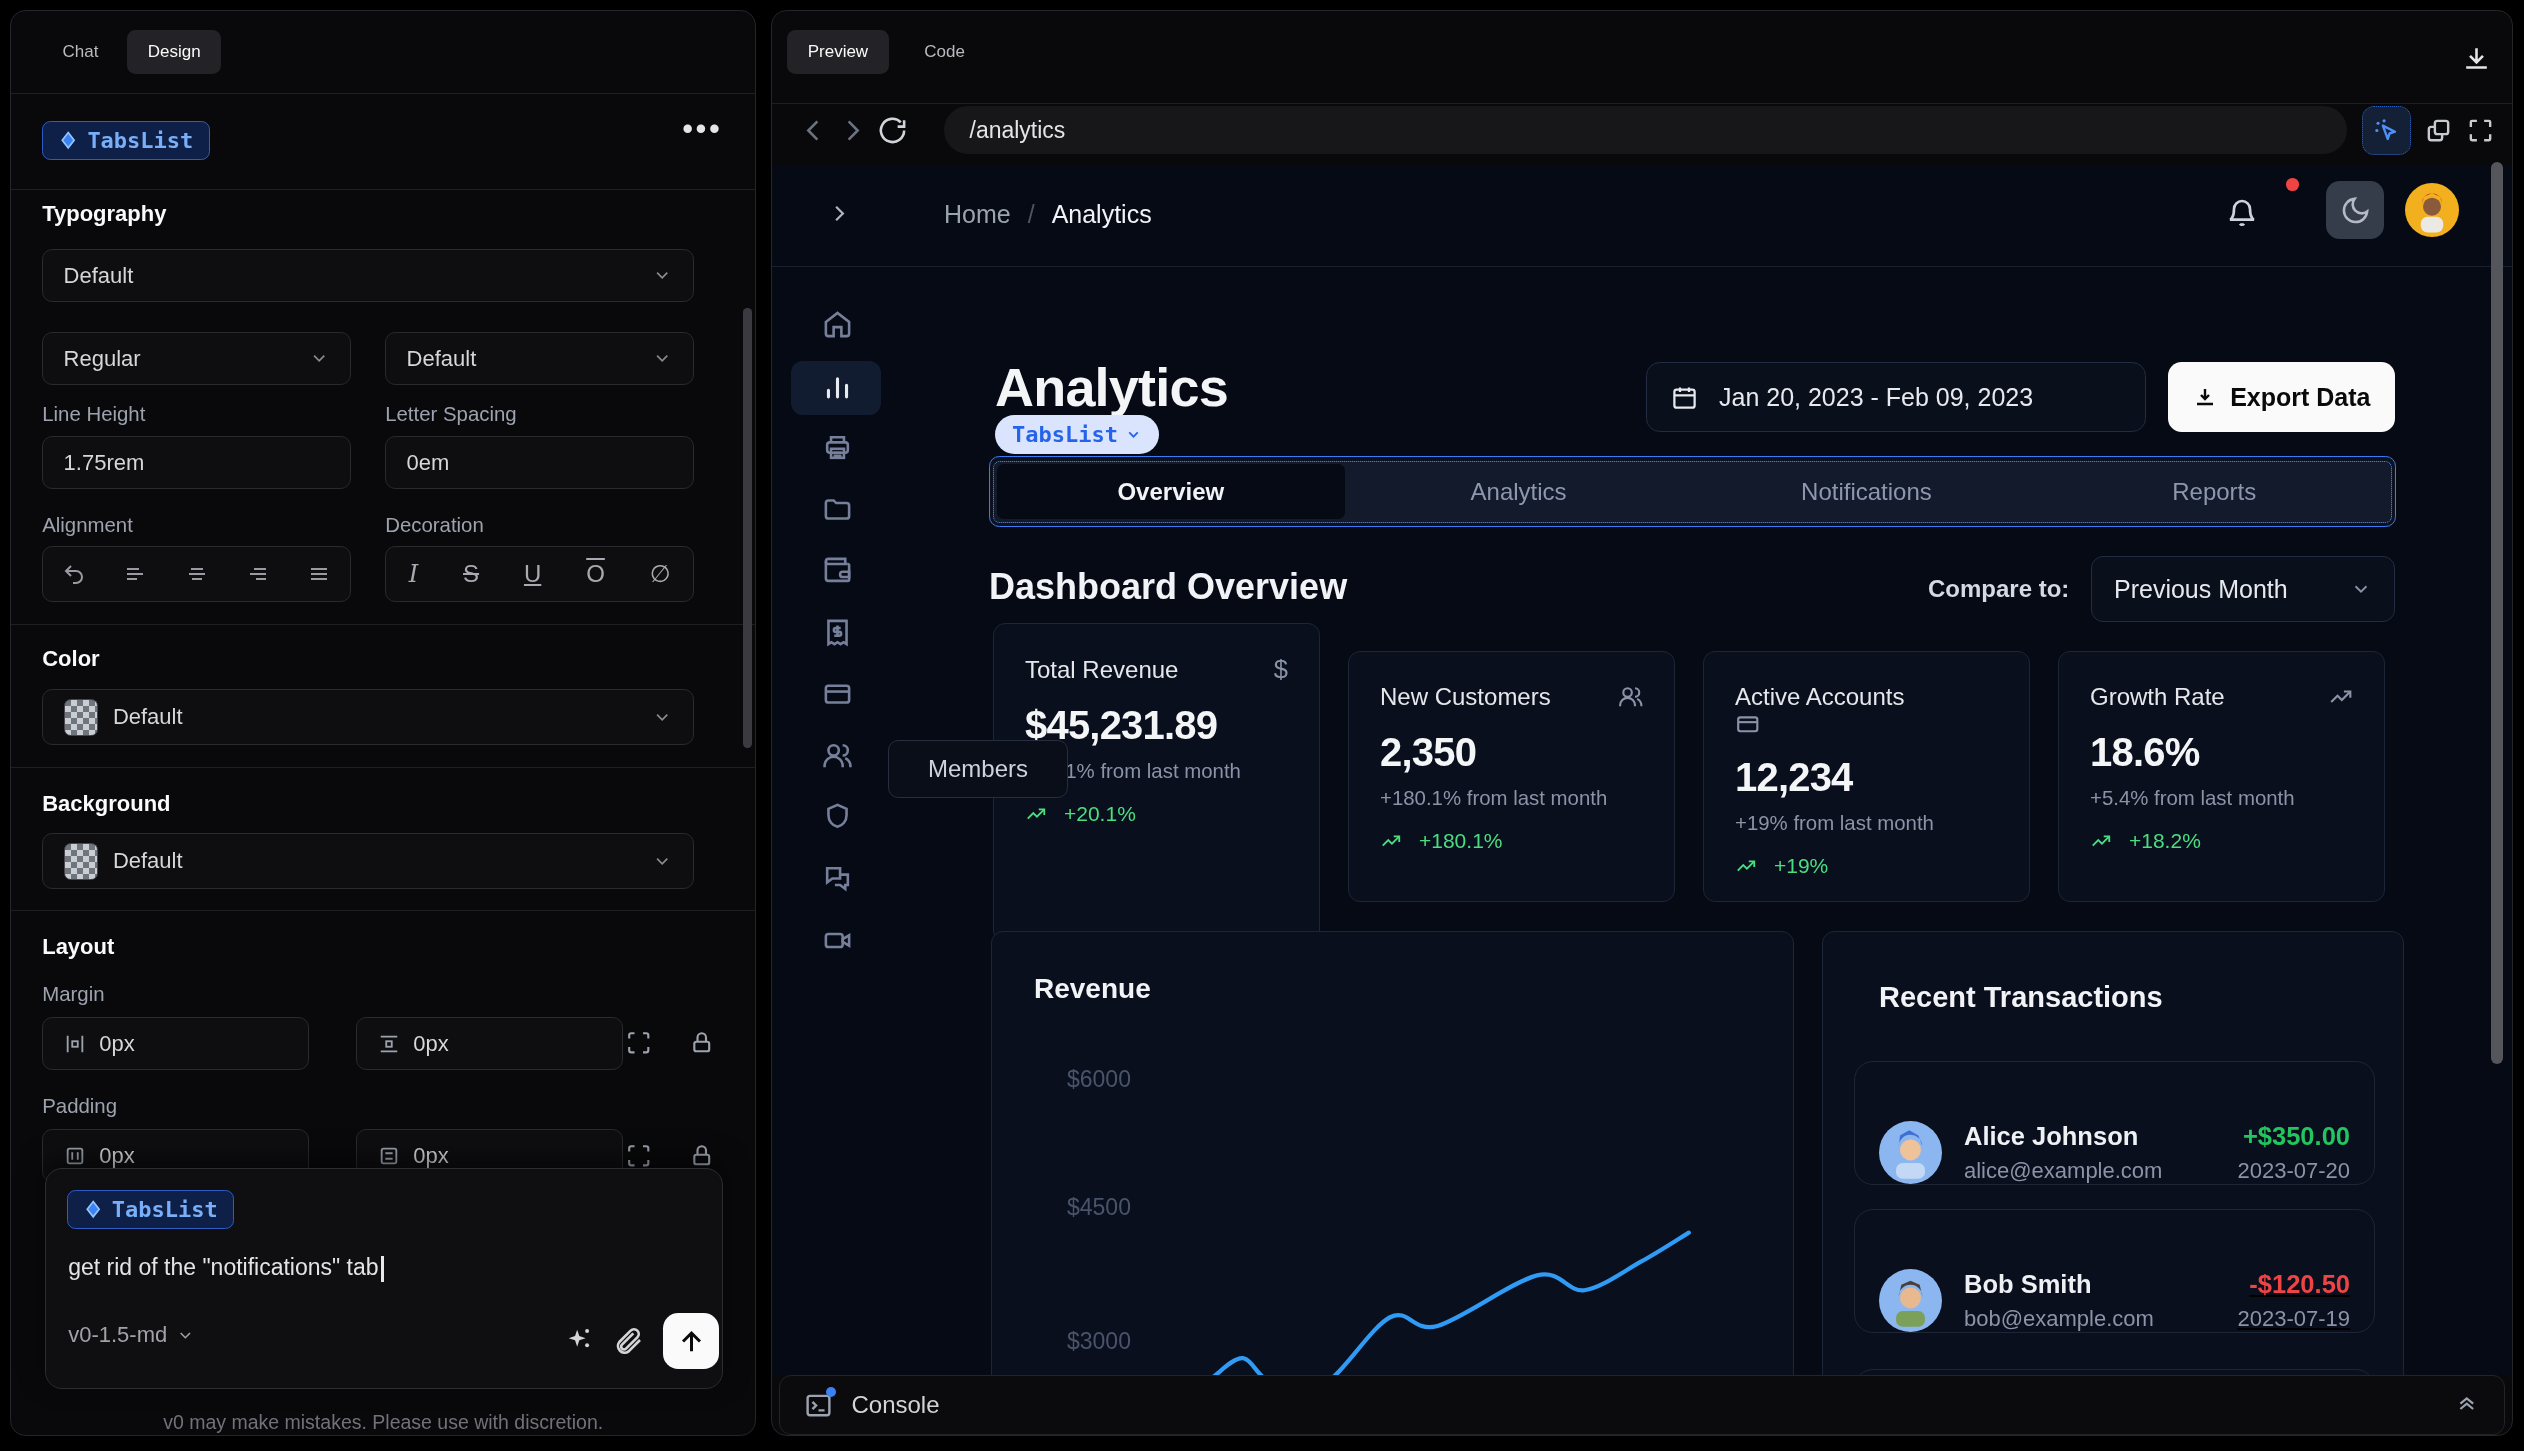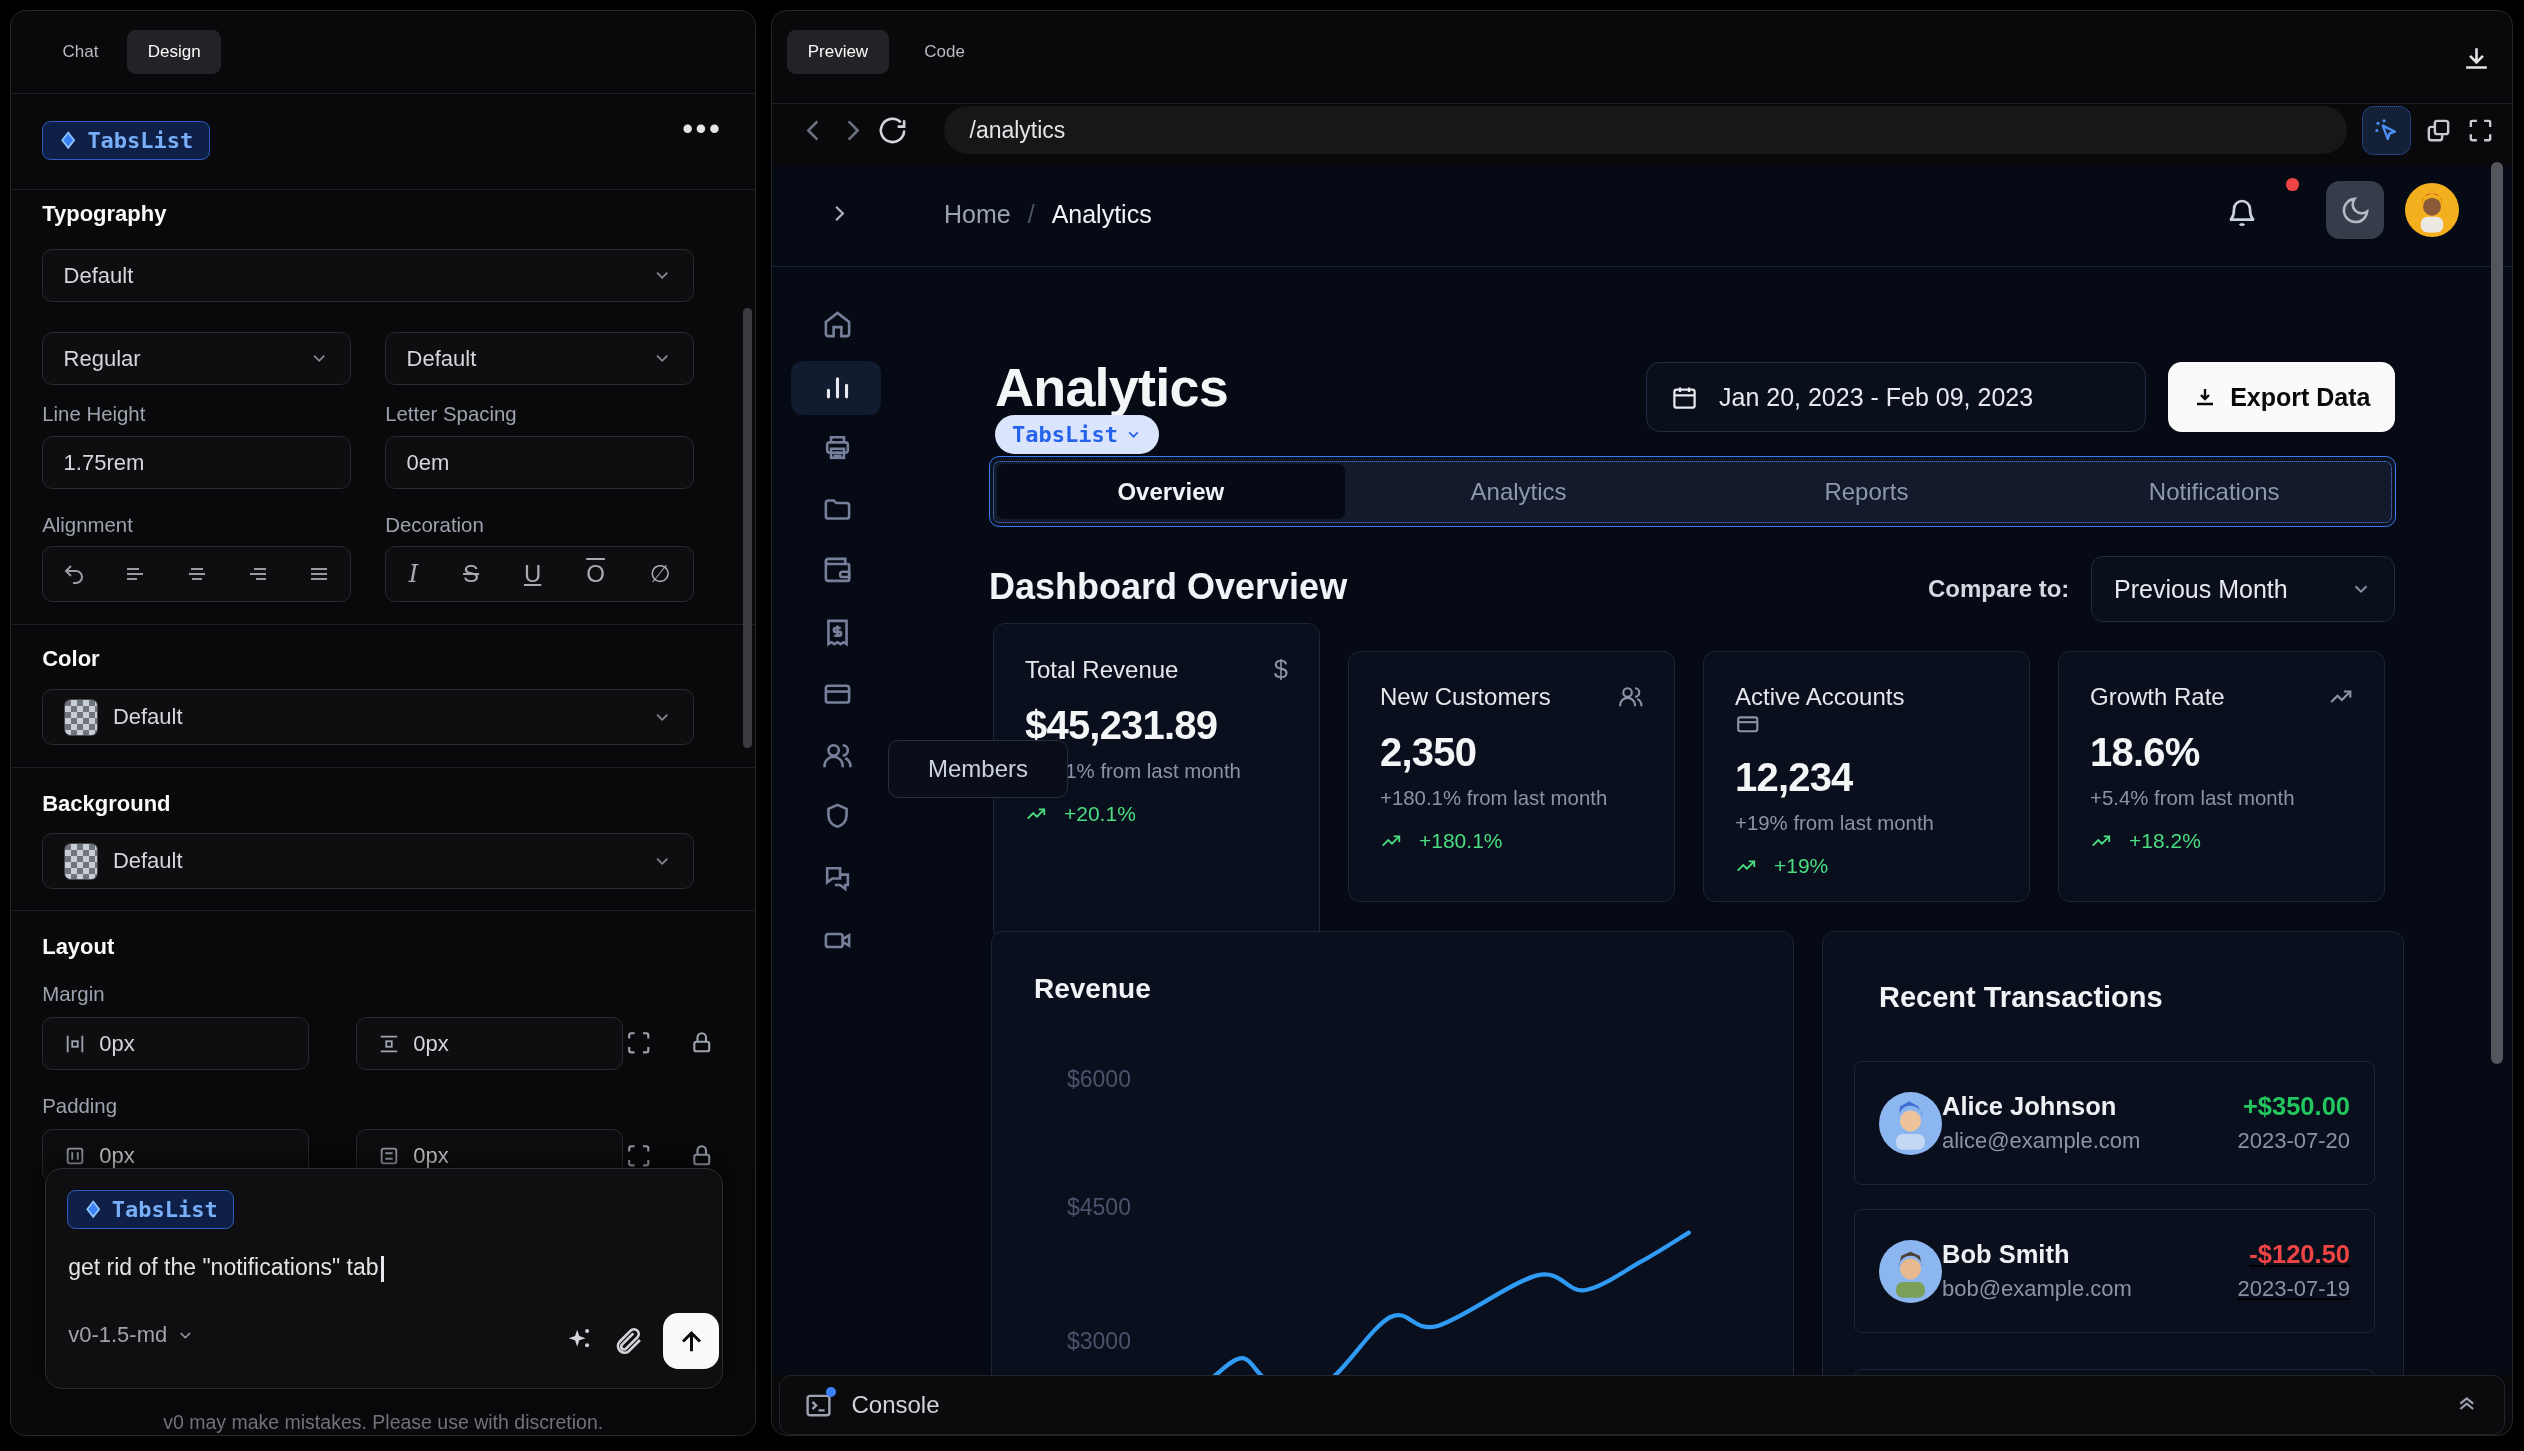--- a/index.html
+++ b/index.html
@@ -57,21 +57,21 @@
   .card { position:absolute; background:#0a0f1d; border:0.8px solid #1d2637; border-radius:12px; }
   .stat-title { font-size:24px; color:#e5e7eb; }
   .stat-value { font-size:40px; font-weight:bold; color:#f4f5f7; letter-spacing:-0.8px; }
   .stat-sub { font-size:20.4px; color:#8b93a7; }
   .stat-trend { font-size:21px; color:#4ade80; display:flex; align-items:center; gap:17px; }
   .tab-cell { flex:1; display:flex; align-items:center; justify-content:center;
     font-size:24px; color:#8d97ad; border-radius:6.8px; height:100%; }
   .tab-cell.active { background:#050a15; color:#f1f3f7; font-weight:600; }
   .tick { position:absolute; font-size:23px; color:#49536b; }
   .tx-row { position:absolute; left:31px; width:521px; height:124px; border:0.8px solid #1d2637;
-    border-radius:8px; display:flex; align-items:center; padding:0 24px; }
+    border-radius:19px; display:flex; align-items:flex-end; padding:0 24px; gap:22px; }
   .tx-name { font-size:25.5px; font-weight:600; color:#eef0f4; }
   .tx-email { font-size:22px; color:#8b93a7; margin-top:6.8px; }
   .tx-amt { font-size:25.5px; font-weight:bold; text-align:right; }
   .tx-amt.pos { color:#22c55e; } .tx-amt.neg { color:#ef4444; }
   .tx-date { font-size:22px; color:#8b93a7; text-align:right; margin-top:6.8px; }
   #console-bar { left:6.8px; top:1364px; width:1726px; height:60px; background:#0b0b0e;
     border:0.8px solid #232328; border-radius:12px; display:flex; align-items:center; padding:0 24px; }
   .pv-scroll { left:1719px; top:151px; width:12px; height:902px; background:#55555c; border-radius:6px; }
 </style>
 </head>
@@ -460,22 +460,22 @@
       <svg width="24" height="24" viewBox="0 0 24 24" fill="none" stroke="#0a0a0a" stroke-width="2.4">
           <path d="M12 4v9M8 10l4 4 4-4M4 19h16"></path>
         </svg>
       <span style="font-size:25px; font-weight:600; color:#0a0a0a;">Export Data</span>
     </div>
 
     <div class="abs" style="left:217px; top:290px; width:1407px; height:71px; border:1.7px solid #3d7bf4; border-radius:10.2px; padding:3.4px; background:#0b1322;">
       <div style="width:100%; height:100%; border:1.7px dotted #5f93f6; border-radius:6.8px; background:#121a2c; display:flex; padding:2.5px;">
         <div class="tab-cell active">Overview</div>
         <div class="tab-cell">Analytics</div>
+        <div class="tab-cell">Notifications</div>
         <div class="tab-cell">Reports</div>
-        <div class="tab-cell">Notifications</div>
       </div>
     </div>
 
     <div class="abs" style="left:217px; top:400px; font-size:36px; font-weight:bold; color:#f1f3f7;">Dashboard Overview</div>
     <div class="abs" style="left:1156px; top:409px; font-size:24px; font-weight:600; color:#d5d9e2;">Compare to:</div>
     <div class="abs" style="left:1319px; top:390px; width:304px; height:66px; background:#0a0f1c; border:0.8px solid #232c42; border-radius:12px; display:flex; align-items:center; padding:0 22px;">
       <span style="font-size:25px; color:#e7e9ee;">Previous Month</span>
       <svg style="margin-left:auto;" width="22" height="22" viewBox="0 0 24 24" fill="none" stroke="#8b93a7" stroke-width="2">
           <path d="M6 9l6 6 6-6"></path>
         </svg>

